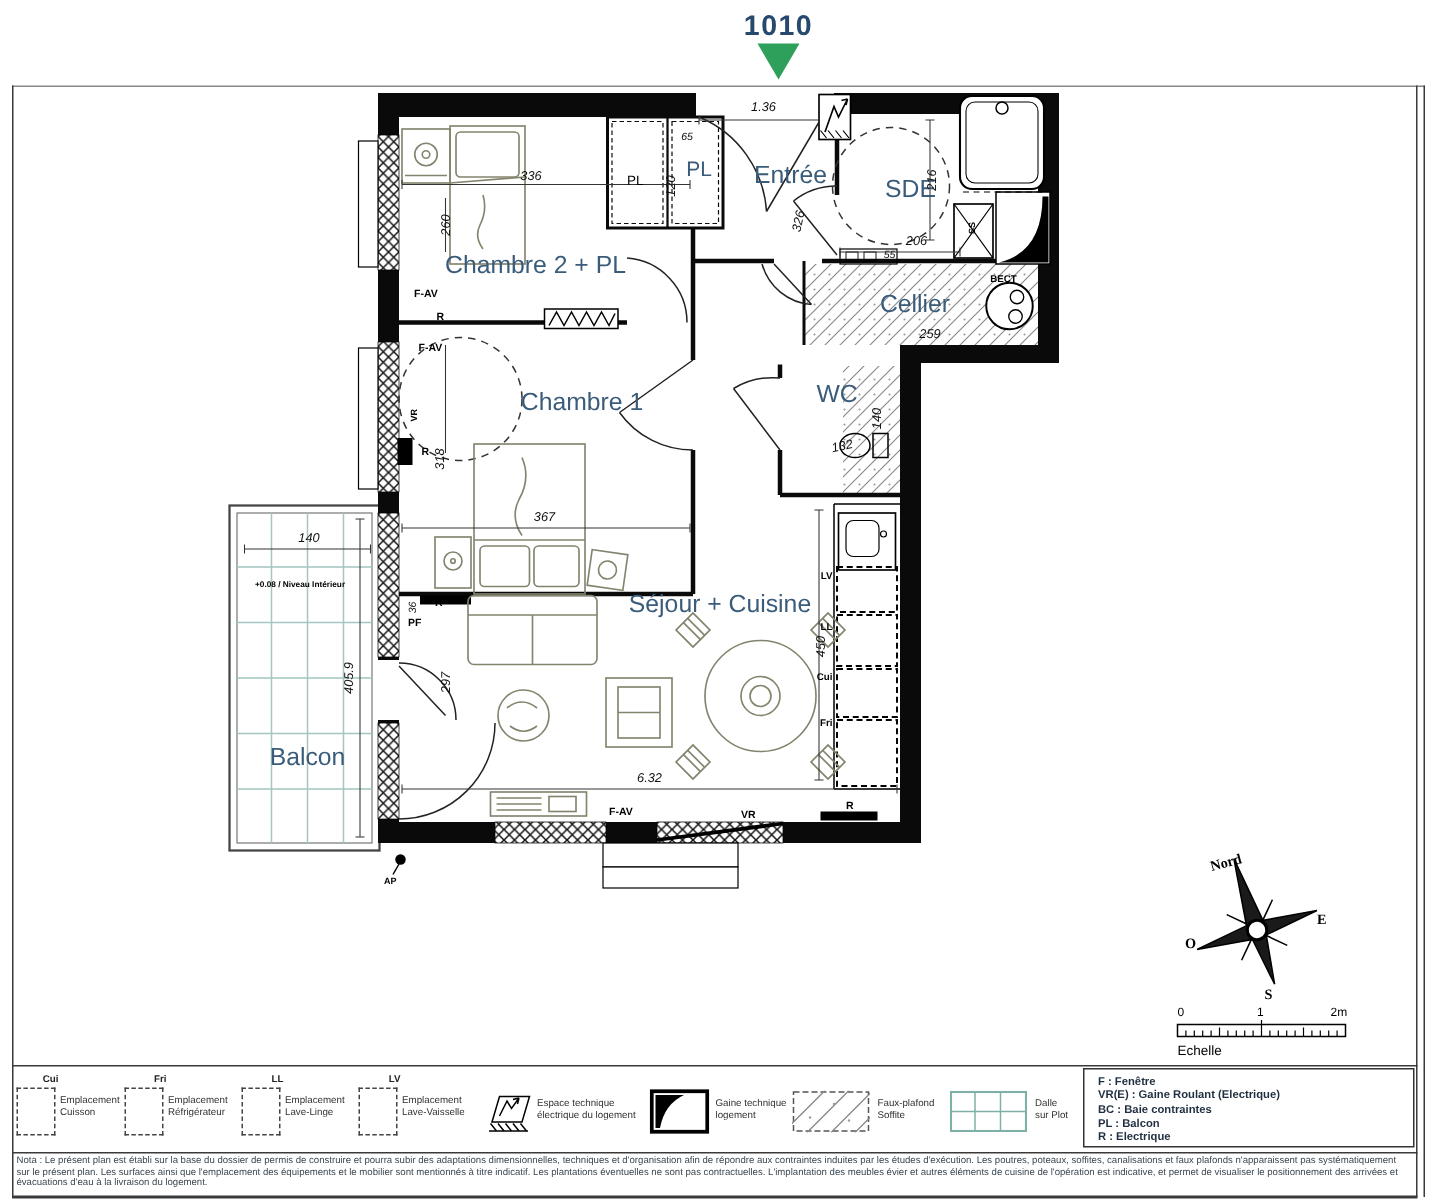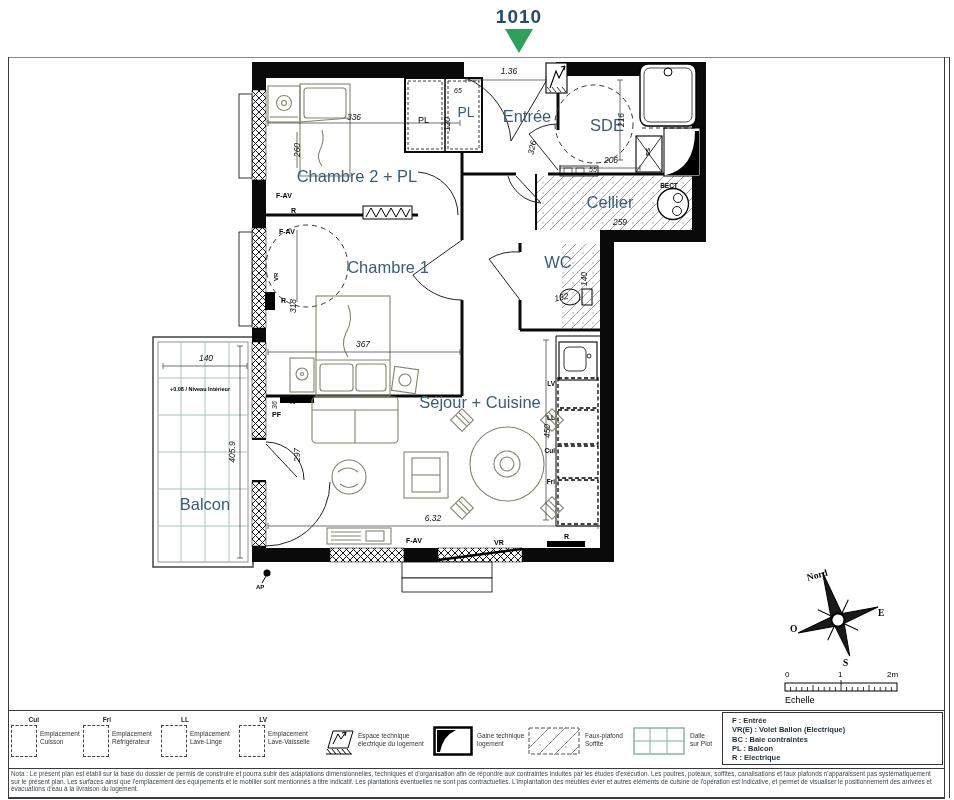--- a/index.html
+++ b/index.html
@@ -423,22 +423,22 @@
       <rect x="1" y="1" width="50" height="26" fill="#fff" stroke="#7FB0A8" stroke-width="1.4"></rect>
       <path d="M17,1 V27 M34,1 V27 M1,14 H51" stroke="#7FB0A8" stroke-width="1" fill="none"></path>
     </svg>
     <div class="ptxt" style="left:690px;top:732px;">
       <span>Dalle</span><br>
       <span>sur Plot</span>
     </div>
 
     <div class="abbr-panel">
       <div class="abbr-col c1">
-        <div>F : Entrée</div>
-        <div>VR(E) : Volet Ballon (Electrique)</div>
+        <div>F : Fenêtre</div>
+        <div>VR(E) : Gaine Roulant (Electrique)</div>
         <div>BC : Baie contraintes</div>
         <div>PL : Balcon</div>
         <div>R : Electrique</div>
       </div>
     </div>
   </div>
 
   <div class="note">Nota : Le présent plan est établi sur la base du dossier de permis de construire et pourra subir des adaptations dimensionnelles, techniques et d'organisation afin de répondre aux contraintes induites par les études d'exécution. Les poutres, poteaux, soffites, canalisations et faux plafonds n'apparaissent pas systématiquement sur le présent plan. Les surfaces ainsi que l'emplacement des équipements et le mobilier sont mentionnés à titre indicatif. Les plantations éventuelles ne sont pas contractuelles. L'implantation des meubles évier et autres éléments de cuisine de l'opération est indicative, et permet de visualiser le positionnement des arrivées et évacuations d'eau à la livraison du logement.</div>
 
 </div>

